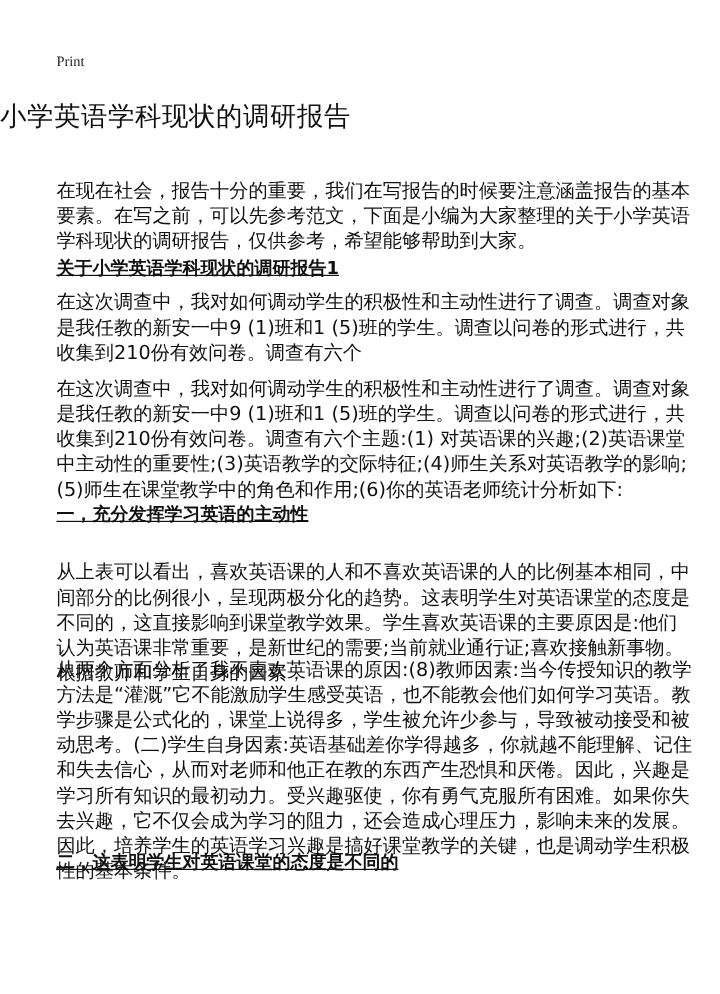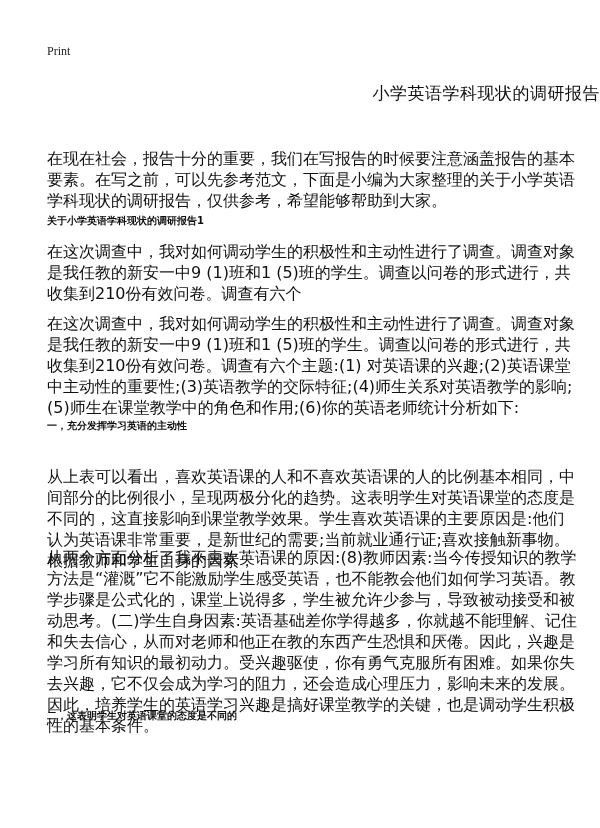--- a/index.html
+++ b/index.html
@@ -28,22 +28,22 @@
       font-family: "Liberation Serif", "DejaVu Serif", serif;
       font-size: 12px;
       color: #222;
       cursor: pointer;
     }
     .doc-title {
       position: absolute;
       left: 0;
       width: 600px;
       top: 82px;
-      text-align: right;
-      font-size: 17px;
+      text-align: left;
+      font-size: 22px;
       font-weight: normal;
       margin: 0;
       letter-spacing: 0.5px;
     }
     .subtitle {
       position: absolute;
       left: 47px;
       top: 122px;
       font-size: 13px;
       margin: 0;
@@ -53,23 +53,24 @@
       left: 47px;
       width: 530px;
       font-size: 16px;
       line-height: 21px;
       margin: 0;
     }
     .heading {
       position: absolute;
       left: 47px;
       width: 530px;
-      font-size: 10px;
+      font-size: 15px;
       font-weight: bold;
       margin: 0;
+      text-decoration: underline;
     }
   </style>
 </head>
 <body>
 
 <div class="page">
 
   <a class="print-link">Print</a>
 
   <h1 class="doc-title">小学英语学科现状的调研报告</h1>

